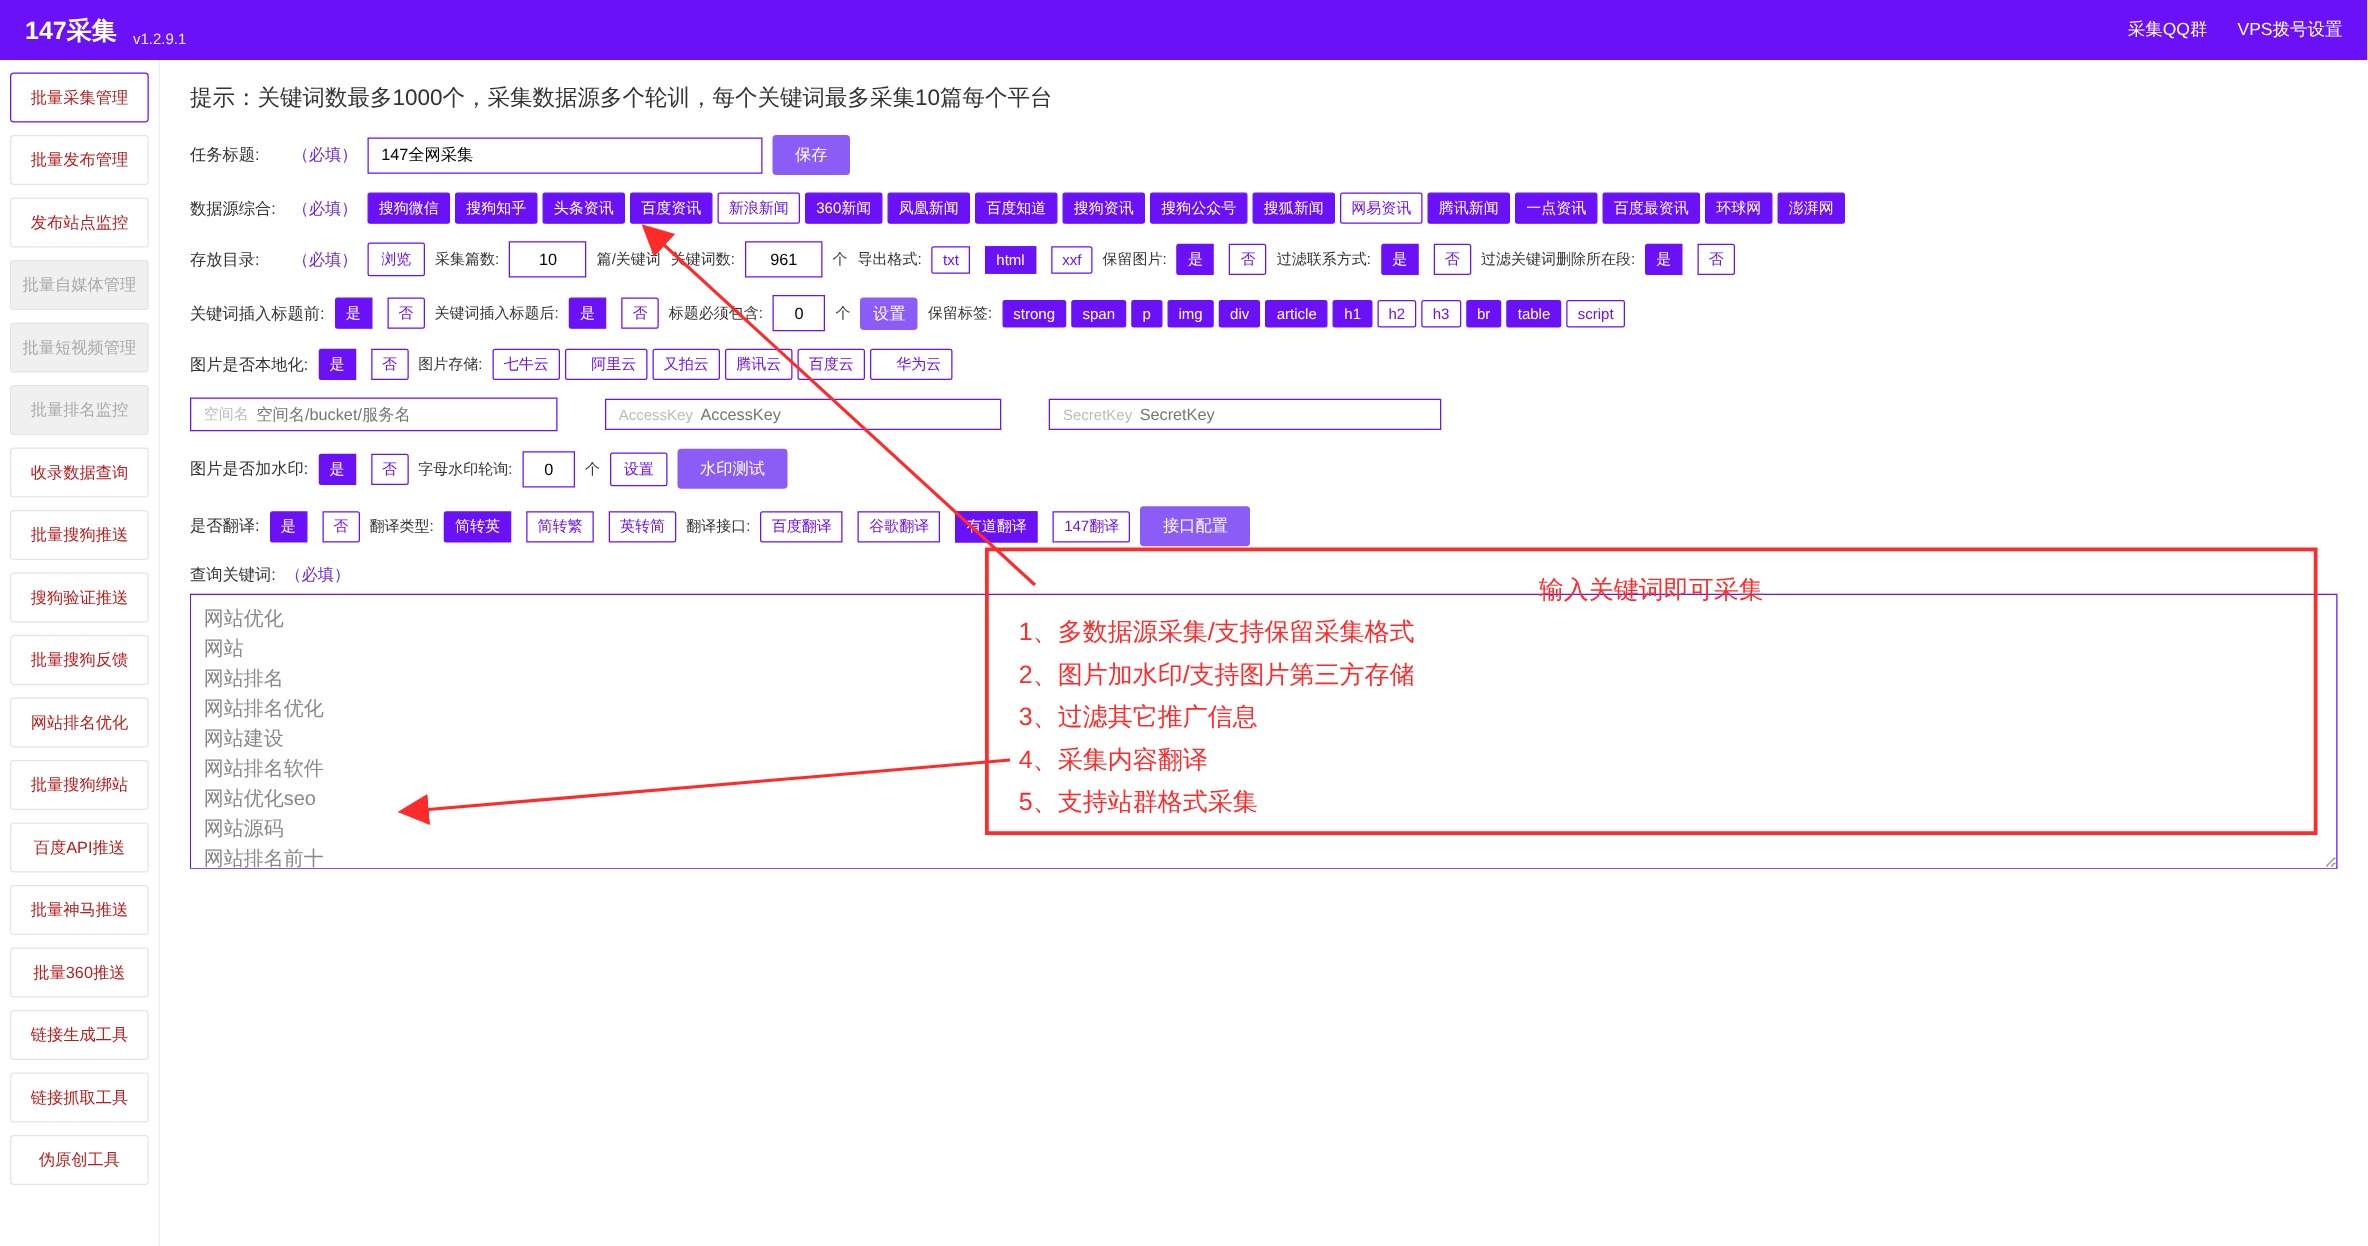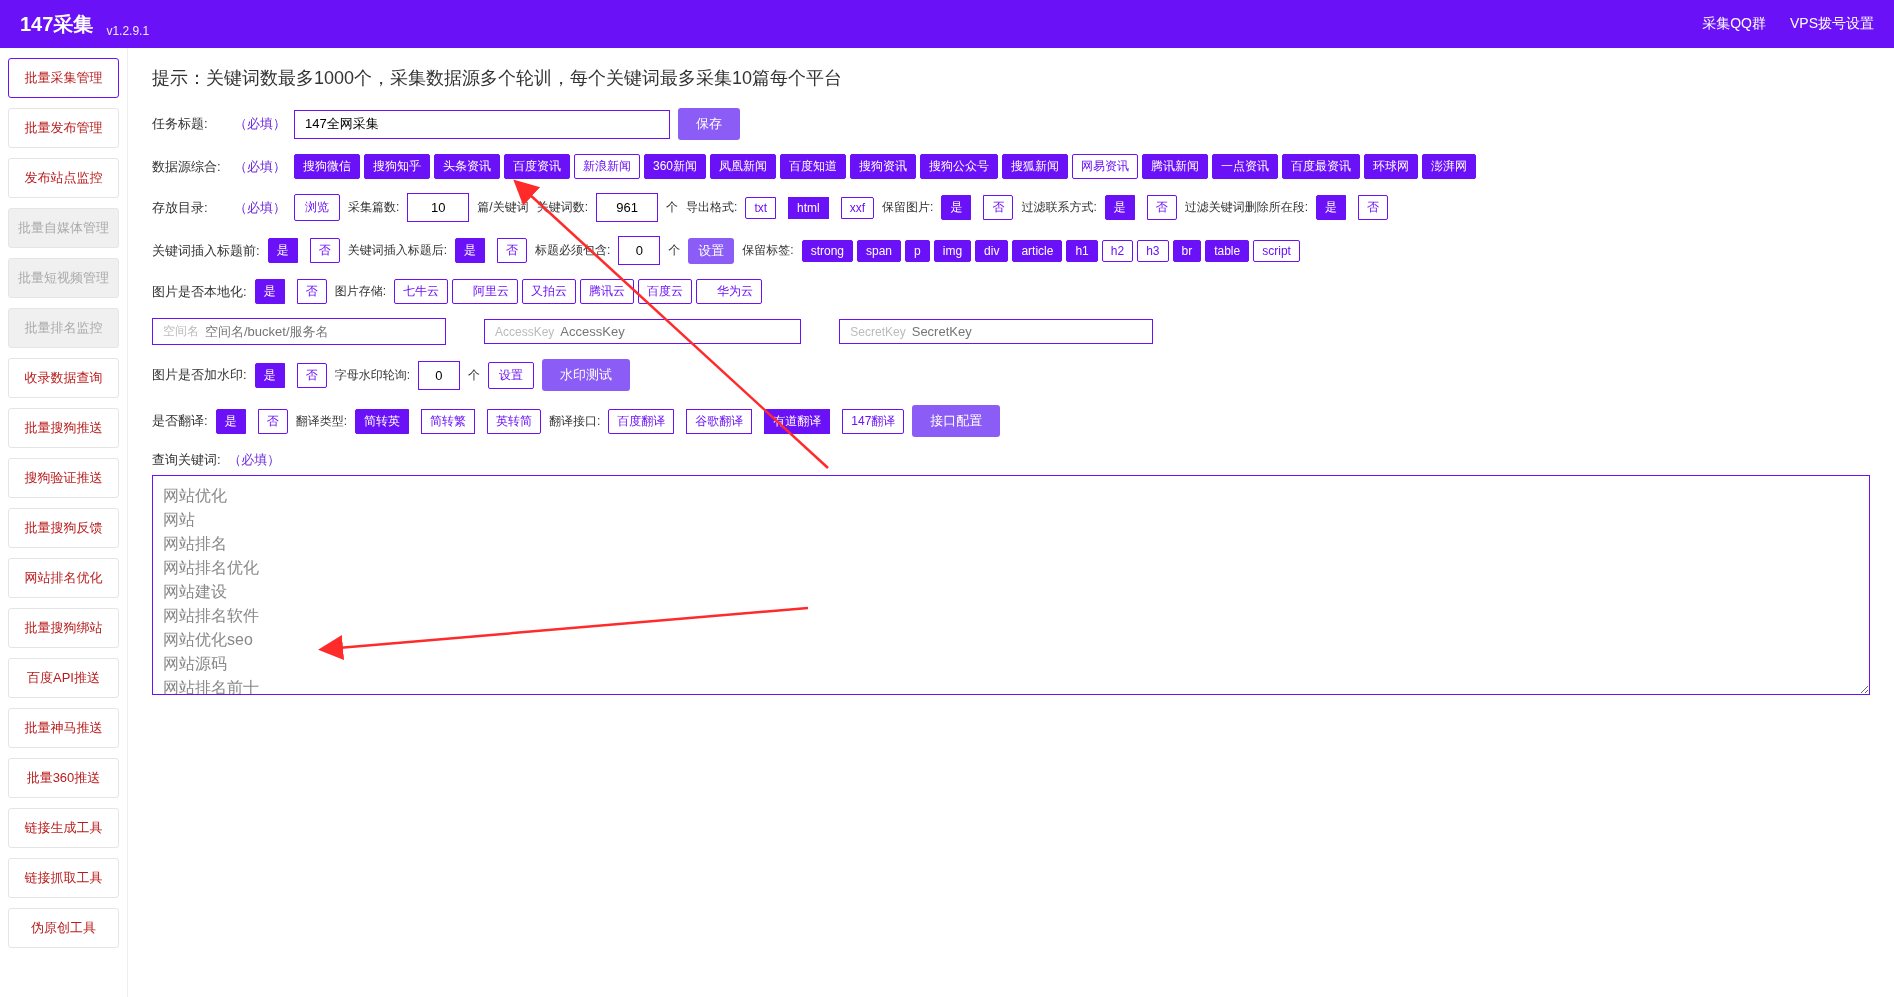--- a/index.html
+++ b/index.html
@@ -81,21 +81,21 @@
       <div class="sidebar-item">伪原创工具</div>
     </div>
 
   <div class="main">
     <div class="hint">提示：关键词数最多1000个，采集数据源多个轮训，每个关键词最多采集10篇每个平台</div>
 
     
     <div class="row">
       <span class="lbl">任务标题:</span>
       <span class="req">（必填）</span>
-      <input type="text" class="field" style="width: 376px;" value="147全网采集">
+      <input type="text" class="field" style="width: 316px;" value="147全网采集">
       <button class="btn">保存</button>
     </div>
 
     
     <div class="row">
       <span class="lbl">数据源综合:</span>
       <span class="req">（必填）</span>
       <span id="source-tags"><span class="tag on" style="margin-right: 4px;">搜狗微信</span><span class="tag on" style="margin-right: 4px;">搜狗知乎</span><span class="tag on" style="margin-right: 4px;">头条资讯</span><span class="tag on" style="margin-right: 4px;">百度资讯</span><span class="tag" style="margin-right: 4px;">新浪新闻</span><span class="tag on" style="margin-right: 4px;">360新闻</span><span class="tag on" style="margin-right: 4px;">凤凰新闻</span><span class="tag on" style="margin-right: 4px;">百度知道</span><span class="tag on" style="margin-right: 4px;">搜狗资讯</span><span class="tag on" style="margin-right: 4px;">搜狗公众号</span><span class="tag on" style="margin-right: 4px;">搜狐新闻</span><span class="tag" style="margin-right: 4px;">网易资讯</span><span class="tag on" style="margin-right: 4px;">腾讯新闻</span><span class="tag on" style="margin-right: 4px;">一点资讯</span><span class="tag on" style="margin-right: 4px;">百度最资讯</span><span class="tag on" style="margin-right: 4px;">环球网</span><span class="tag on" style="margin-right: 4px;">澎湃网</span></span>
     </div>
 
@@ -232,20 +232,28 @@
 网站源码
 网站排名前十
 网站优化基本技巧
 seo和sem的区别与联系
 网站搭建
 网站排名查询
 网站优化培训
 seo是什么意思</textarea>
 
     
+    <div class="annot-box">
+      <div class="line title-line">输入关键词即可采集</div>
+      <div class="line">1、多数据源采集/支持保留采集格式</div>
+      <div class="line">2、图片加水印/支持图片第三方存储</div>
+      <div class="line">3、过滤其它推广信息</div>
+      <div class="line">4、采集内容翻译</div>
+      <div class="line">5、支持站群格式采集</div>
+    </div>
 
     <svg class="arrow" style="left:0;top:0;width:100%;height:700px">
       <defs>
         <marker id="ah" markerWidth="12" markerHeight="12" refX="2" refY="5" orient="auto">
           <path d="M0,0 L10,5 L0,10 Z" fill="#ff2a2a"></path>
         </marker>
       </defs>
       <line x1="700" y1="420" x2="400" y2="145" stroke="#ff2a2a" stroke-width="2.5" marker-end="url(#ah)"></line>
       <line x1="680" y1="560" x2="210" y2="600" stroke="#ff2a2a" stroke-width="2.5" marker-end="url(#ah)"></line>
     </svg>

